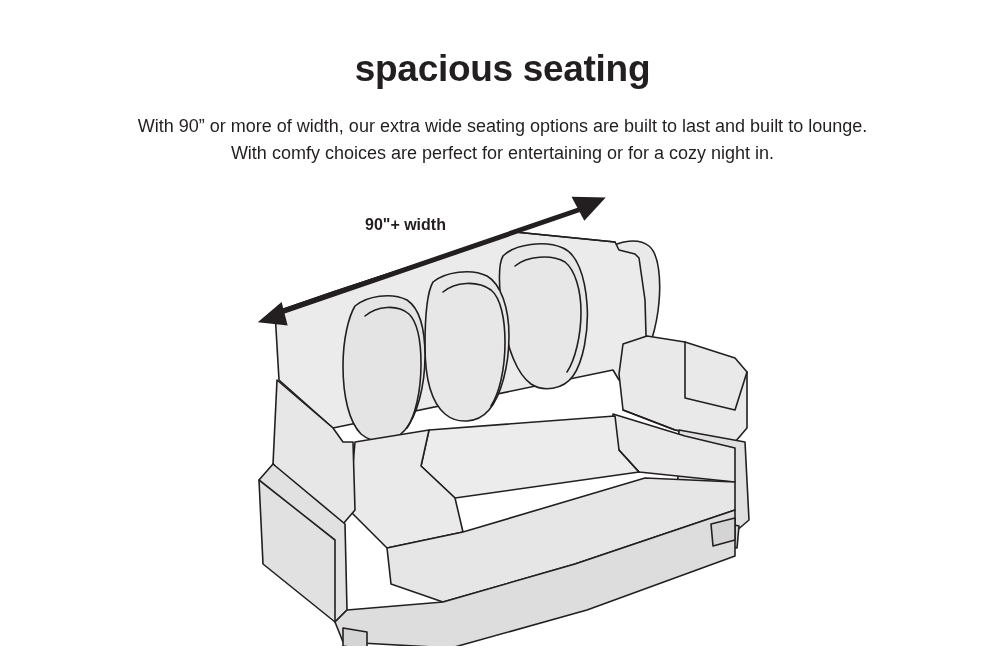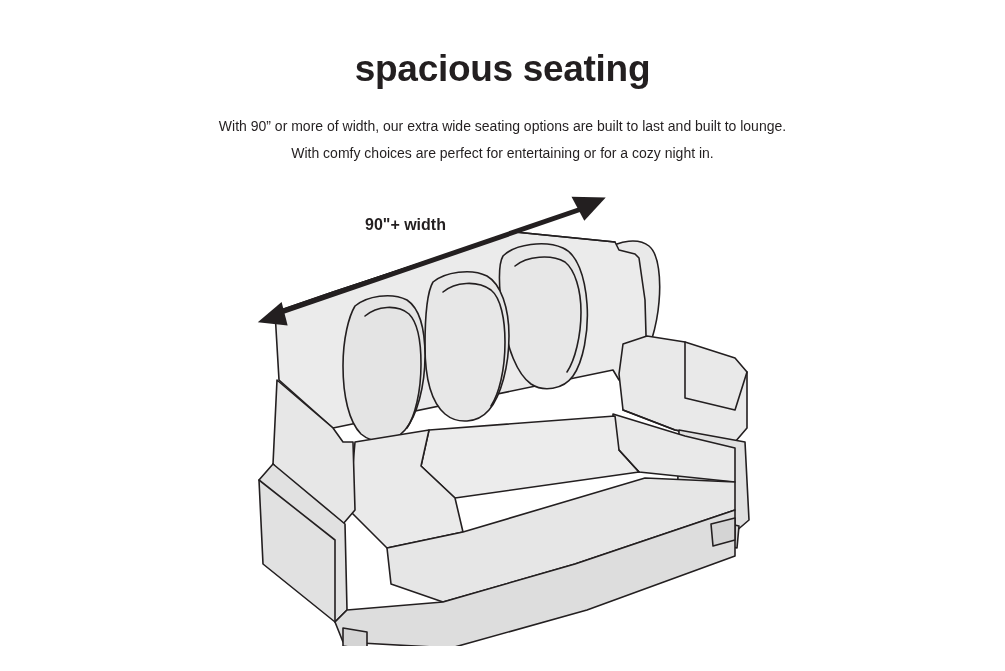--- a/index.html
+++ b/index.html
@@ -29,21 +29,21 @@
     letter-spacing: -0.3px;
     color: #231f20;
   }
   .subcopy {
     position: absolute;
     top: 113px;
     left: 50%;
     transform: translateX(-50%);
     width: 830px;
     text-align: center;
-    font-size: 14px;
+    font-size: 18px;
     line-height: 27px;
     color: #231f20;
   }
   .dim-label {
     position: absolute;
     top: 216px;
     left: 365px;
     font-size: 16px;
     font-weight: bold;
     color: #231f20;

